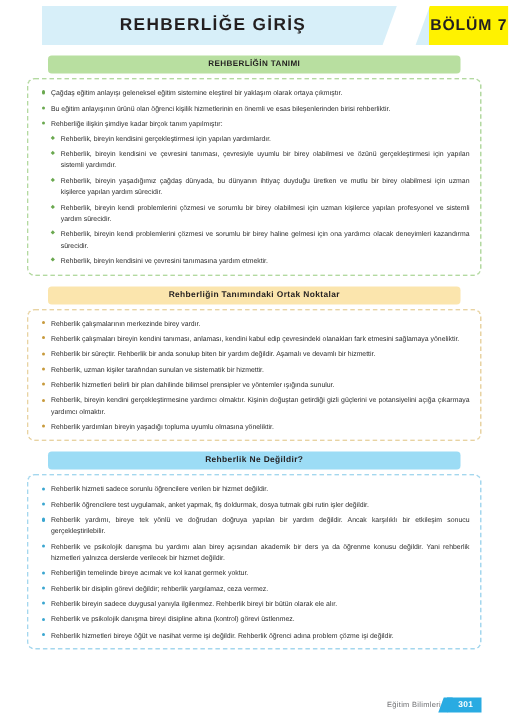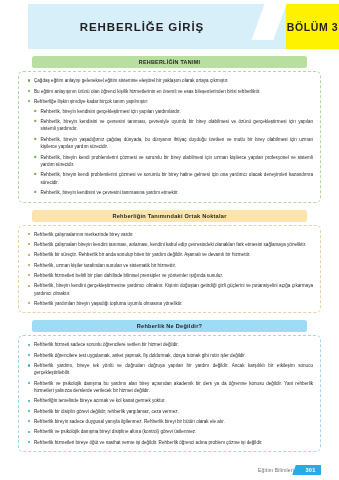--- a/index.html
+++ b/index.html
@@ -12,21 +12,21 @@
     background: #ffffff;
     font-family: "Liberation Sans", "DejaVu Sans", sans-serif;
     color: #231f20;
     overflow: hidden;
     position: relative;
   }
 
   
   .header-banner {
     position: relative;
-    height: 45px;
+    height: 26px;
     margin: 4px 0 0 0;
     display: flex;
     align-items: stretch;
     overflow: hidden;
   }
   .banner-left {
     position: relative;
     flex: 0 0 258px;
     background: #d7eff9;
     margin-left: 28px;
@@ -208,21 +208,21 @@
 </style>
 </head>
 <body>
 
 <div class="header-banner">
   <div class="banner-left">
     <div class="banner-title">REHBERLİĞE GİRİŞ</div>
     <div class="banner-slash"></div>
   </div>
   <div class="banner-right">
-    <div class="banner-chapter">BÖLÜM 3</div>
+    <div class="banner-chapter">BÖLÜM 7</div>
   </div>
 </div>
 
 <div class="page-body">
 
   <div class="section">
     <div class="section-header green">REHBERLİĞİN TANIMI</div>
     <div class="section-box green">
       <ul class="bullet-list">
         <li class="bullet-item">Çağdaş eğitim anlayışı geleneksel eğitim sistemine eleştirel bir yaklaşım olarak ortaya çıkmıştır.</li>

